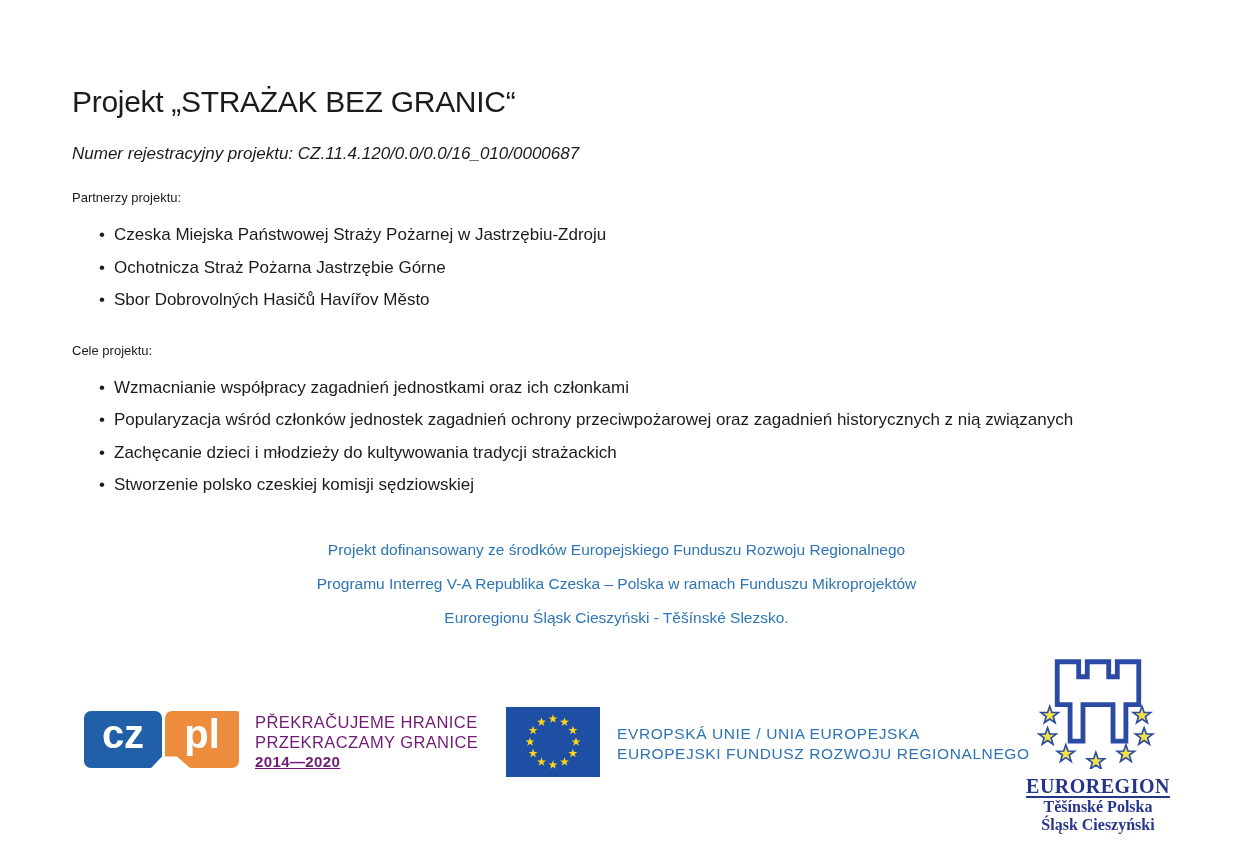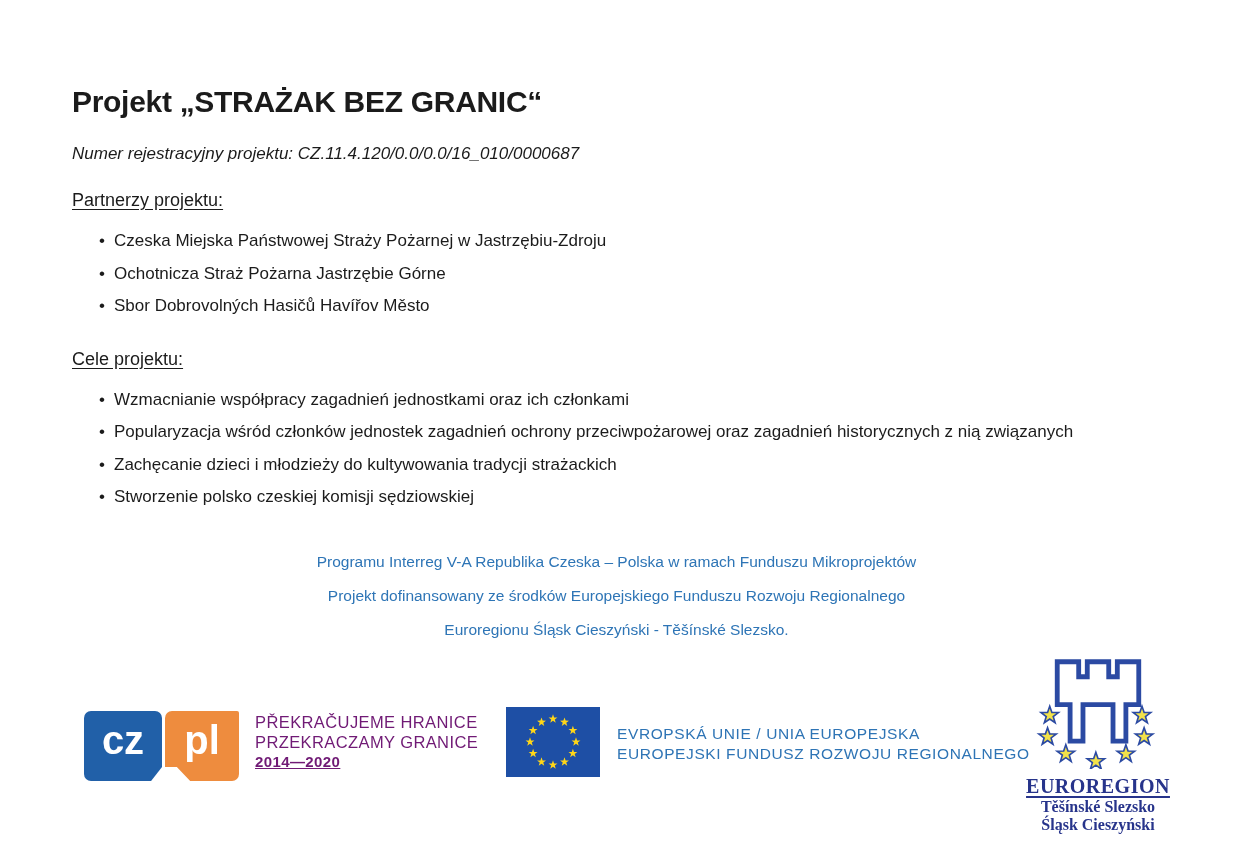--- a/index.html
+++ b/index.html
@@ -14,34 +14,33 @@
     width: 1233px;
     height: 865px;
     background: #ffffff;
     overflow: hidden;
   }
   .content {
     padding: 85px 72px 0 72px;
   }
   .doc-title {
     font-size: 30px;
-    font-weight: 700;
+    font-weight: 400;
     letter-spacing: -0.3px;
     margin: 0 0 0 0;
   }
   .doc-subtitle {
     margin-top: 25px;
     font-size: 17px;
     font-style: italic;
     font-weight: 400;
   }
   .section-heading {
     margin-top: 26px;
-    font-size: 18px;
-    text-decoration: underline;
+    font-size: 13px;
     text-underline-offset: 3px;
   }
   ul.doc-list {
     list-style: none;
     margin: 14px 0 0 0;
     padding: 0 0 0 42px;
     max-width: 1000px;
   }
   ul.doc-list li {
     position: relative;
@@ -77,21 +76,21 @@
   .czpl {
     position: absolute;
     left: 84px;
     top: 66px;
     display: flex;
     align-items: flex-start;
   }
   .czpl-mark { display: flex; }
   .czpl-sq {
     width: 78px;
-    height: 70px;
+    height: 57px;
     display: flex;
     align-items: center;
     justify-content: center;
     color: #ffffff;
     font-size: 40px;
     font-weight: 700;
     line-height: 1;
     padding-bottom: 12px;
     box-sizing: border-box;
   }
@@ -182,22 +181,22 @@
 
     <div class="section-heading">Cele projektu:</div>
     <ul class="doc-list">
       <li>Wzmacnianie współpracy zagadnień jednostkami oraz ich  członkami</li>
       <li>Popularyzacja wśród członków jednostek zagadnień ochrony przeciwpożarowej oraz zagadnień historycznych z nią związanych</li>
       <li>Zachęcanie dzieci i młodzieży do kultywowania tradycji strażackich</li>
       <li>Stworzenie polsko czeskiej komisji sędziowskiej</li>
     </ul>
 
     <div class="funding">
+      <p>Projekt dofinansowany ze środków Europejskiego Funduszu Rozwoju Regionalnego</p>
       <p>Programu Interreg V-A Republika Czeska – Polska w ramach Funduszu Mikroprojektów</p>
-      <p>Projekt dofinansowany ze środków Europejskiego Funduszu Rozwoju Regionalnego</p>
       <p>Euroregionu Śląsk Cieszyński - Těšínské Slezsko.</p>
     </div>
   </div>
 
   <div class="bottom">
 
     <div class="czpl">
       <div class="czpl-mark">
         <div class="czpl-sq czpl-cz">cz</div>
         <div class="czpl-sq czpl-pl">pl</div>
@@ -244,18 +243,18 @@
             <use href="#star5" transform="translate(15,60) scale(0.95)"></use>
             <use href="#star5" transform="translate(13,80) scale(0.95)"></use>
             <use href="#star5" transform="translate(30,96) scale(0.95)"></use>
             <use href="#star5" transform="translate(58,103) scale(0.95)"></use>
             <use href="#star5" transform="translate(86,96) scale(0.95)"></use>
             <use href="#star5" transform="translate(103,80) scale(0.95)"></use>
             <use href="#star5" transform="translate(101,60) scale(0.95)"></use>
           </g>
       </svg>
       <div class="euroregion-name">EUROREGION</div>
-      <div class="euroregion-sub">Těšínské Slezsko</div>
+      <div class="euroregion-sub">Těšínské Polska</div>
       <div class="euroregion-sub">Śląsk Cieszyński</div>
     </div>
 
   </div>
 </div>
 
 </body></html>

